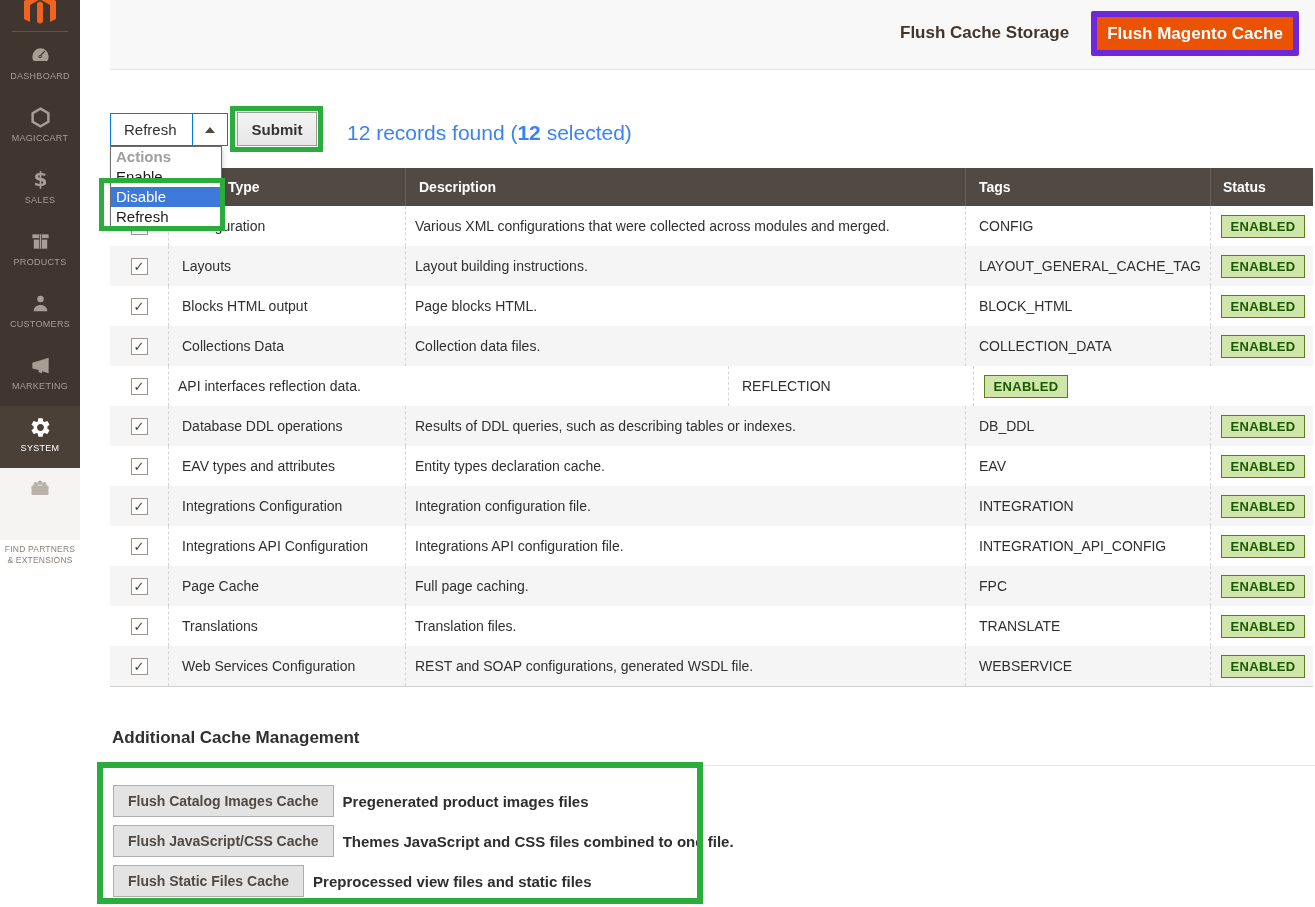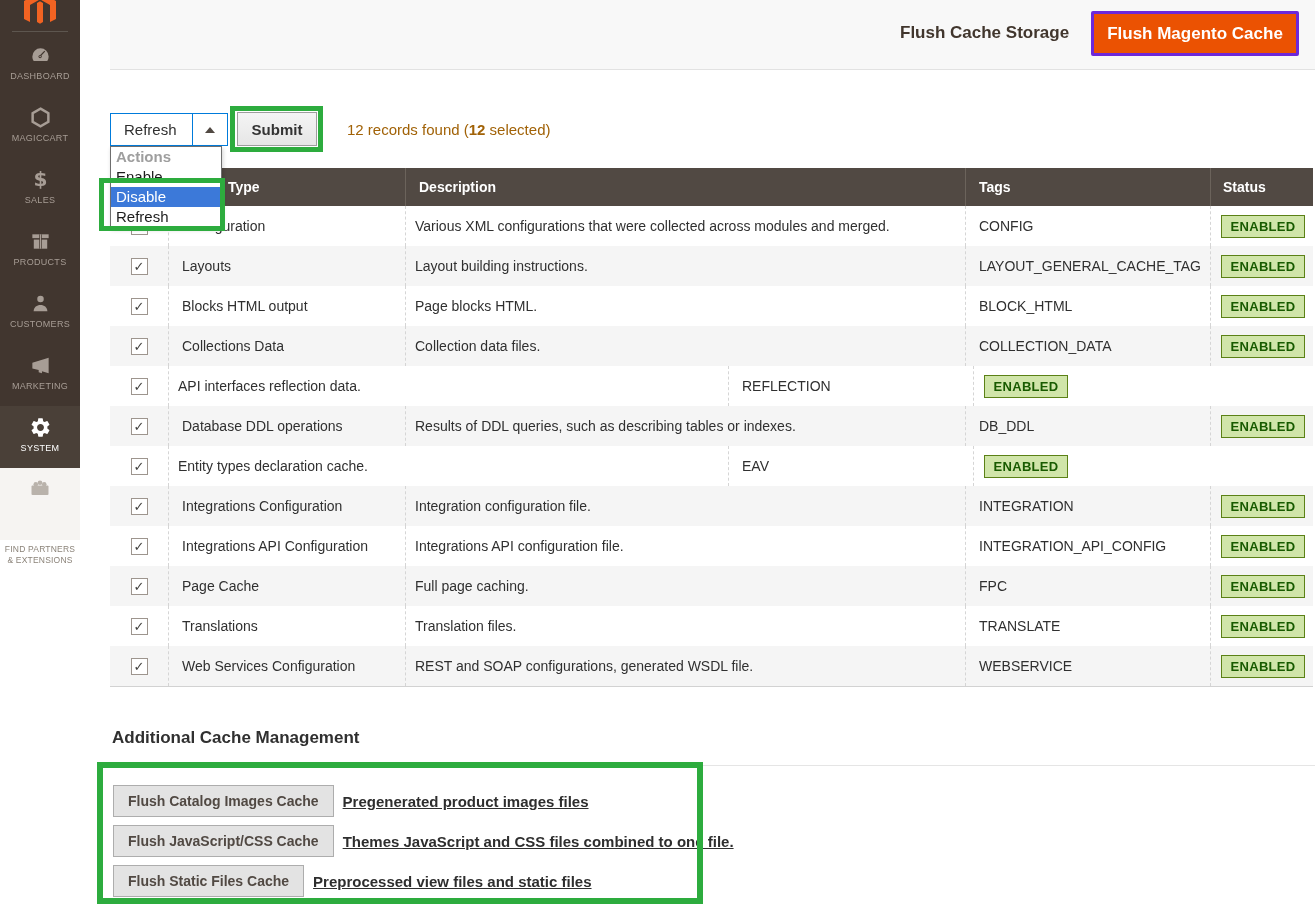--- a/index.html
+++ b/index.html
@@ -20,29 +20,29 @@
   .menu-item.active .micon{color:#ffffff;}
   .menu-item.active .mlabel{color:#ffffff;}
   .find-partners{position:absolute;left:0;top:468px;width:80px;height:72px;background:#f6f4f2;box-sizing:border-box;padding-top:8px;display:flex;flex-direction:column;align-items:center;cursor:pointer;gap:40px;}
   .find-partners .micon{color:#b9b2ab;height:25px;}
   .find-partners .micon svg{width:24px;height:24px;display:block;}
   .fp-label{margin-top:4px;font-size:8.5px;color:#8b8379;text-align:center;line-height:1.35;letter-spacing:.2px;width:78px;}
 
   
   .top-band{position:absolute;left:110px;top:0;width:1205px;height:70px;background:#f8f8f8;border-bottom:1px solid #e2e2e2;box-sizing:border-box;}
   .flush-storage-btn{position:absolute;left:900px;top:23px;font-size:17px;font-weight:600;color:#41362d;cursor:pointer;background:none;border:none;padding:0;font-family:inherit;}
-  .flush-magento-btn{position:absolute;left:1091px;top:11px;width:208px;height:45px;background:#eb5202;border:3px solid #6d28d9;border-radius:2px;color:#fff;font-size:17px;font-weight:600;font-family:inherit;display:flex;align-items:center;justify-content:center;cursor:pointer;box-sizing:border-box;}
+  .flush-magento-btn{position:absolute;left:1091px;top:11px;width:208px;height:45px;background:#eb5202;border:6px solid #6d28d9;border-radius:2px;color:#fff;font-size:17px;font-weight:600;font-family:inherit;display:flex;align-items:center;justify-content:center;cursor:pointer;box-sizing:border-box;}
 
   
   .select-box{position:absolute;left:110px;top:113px;width:118px;height:33px;background:#fff;border:1px solid #007bdb;box-sizing:border-box;display:flex;z-index:10;cursor:pointer;}
   .select-value{flex:1;padding-left:13px;font-size:15px;line-height:31px;color:#303030;}
   .select-arrow{width:34px;border-left:1px solid #007bdb;position:relative;}
   .select-arrow::after{content:"";position:absolute;left:50%;top:50%;margin-left:-5px;margin-top:-3px;width:0;height:0;border-left:5px solid transparent;border-right:5px solid transparent;border-bottom:6px solid #514943;}
   .submit-btn{position:absolute;left:237px;top:112px;width:80px;height:34px;background:linear-gradient(#f4f4f4,#e6e6e6);border:1px solid #9d9d9d;font-family:inherit;font-size:15px;font-weight:600;color:#333;cursor:pointer;z-index:10;}
-  .records{position:absolute;left:347px;top:121px;font-size:15px;color:#a16207;text-align:right;}
+  .records{position:absolute;left:347px;top:121px;font-size:21px;color:#3b82f6;text-align:right;}
   .records b{font-weight:700;}
 
   
   .dropdown-list{position:absolute;left:110px;top:146px;width:112px;background:#fff;border:1px solid #6e6e6e;box-sizing:border-box;z-index:20;box-shadow:1px 2px 4px rgba(0,0,0,.18);}
   .dd-item{height:20px;line-height:20px;padding-left:5px;font-size:15px;color:#1c1c1c;cursor:pointer;}
   .dd-item.group{font-weight:700;color:#9e9e9e;}
   .dd-item.selected{background:#3c79d9;color:#fff;}
 
   
   .grid{position:absolute;left:110px;top:168px;width:1203px;border-bottom:1px solid #d2d2d2;z-index:1;}
@@ -60,21 +60,21 @@
   .checkbox{width:17px;height:17px;background:#fff;border:1px solid #9d958e;box-sizing:border-box;display:flex;align-items:center;justify-content:center;cursor:pointer;}
   .checkbox.checked::after{content:"\2713";font-family:"DejaVu Sans",sans-serif;font-size:13px;font-weight:700;color:#42413e;line-height:1;}
   .badge{margin-left:10px;width:84px;height:23px;background:#d0e5a9;border:1px solid #5b8116;box-sizing:border-box;color:#185b00;font-size:13px;font-weight:700;letter-spacing:.3px;display:flex;align-items:center;justify-content:center;}
 
   
   .additional-heading{position:absolute;left:112px;top:728px;font-size:17px;font-weight:700;color:#303030;}
   .section-divider{position:absolute;left:110px;top:765px;width:1205px;height:1px;background:#e5e5e5;}
   .additional-rows{position:absolute;left:113px;top:785px;z-index:5;}
   .flush-row{display:flex;align-items:center;height:32px;margin-bottom:8px;}
   .flush-btn{height:32px;padding:12px 14px;background:#e3e3e3;border:1px solid #adadad;box-sizing:border-box;font-family:inherit;font-size:14px;font-weight:600;color:#514943;display:flex;align-items:center;cursor:pointer;}
-  .flush-label{margin-left:9px;font-size:15px;font-weight:700;color:#2e2e2e;text-decoration:underline;}
+  .flush-label{margin-left:9px;font-size:15px;font-weight:700;color:#2e2e2e;}
 
   
   .annot{position:absolute;border:5px solid #2dac3e;box-sizing:border-box;z-index:30;pointer-events:none;}
   .annot-dropdown{left:99px;top:178px;width:126px;height:53px;}
   .annot-submit{left:230px;top:106px;width:93px;height:46px;}
   .annot-additional{left:97px;top:762px;width:606px;height:142px;border-width:6px;}
 </style>
 </head>
 <body>
 
@@ -253,20 +253,21 @@
           <div class="bcell c3">Results of DDL queries, such as describing tables or indexes.</div>
           <div class="bcell c4">DB_DDL</div>
           <div class="bcell c5">
             <span class="badge">ENABLED</span>
           </div>
         </div>
         <div class="grow">
           <div class="bcell c1">
             <span class="checkbox checked"></span>
           </div>
+          <div class="bcell c2">EAV types and attributes</div>
           <div class="bcell c3">Entity types declaration cache.</div>
           <div class="bcell c4">EAV</div>
           <div class="bcell c5">
             <span class="badge">ENABLED</span>
           </div>
         </div>
         <div class="grow">
           <div class="bcell c1">
             <span class="checkbox checked"></span>
           </div>

